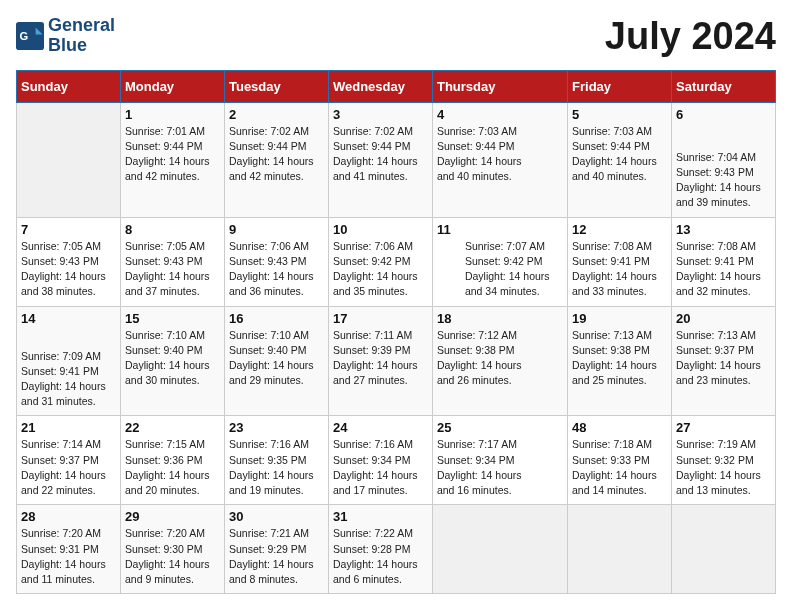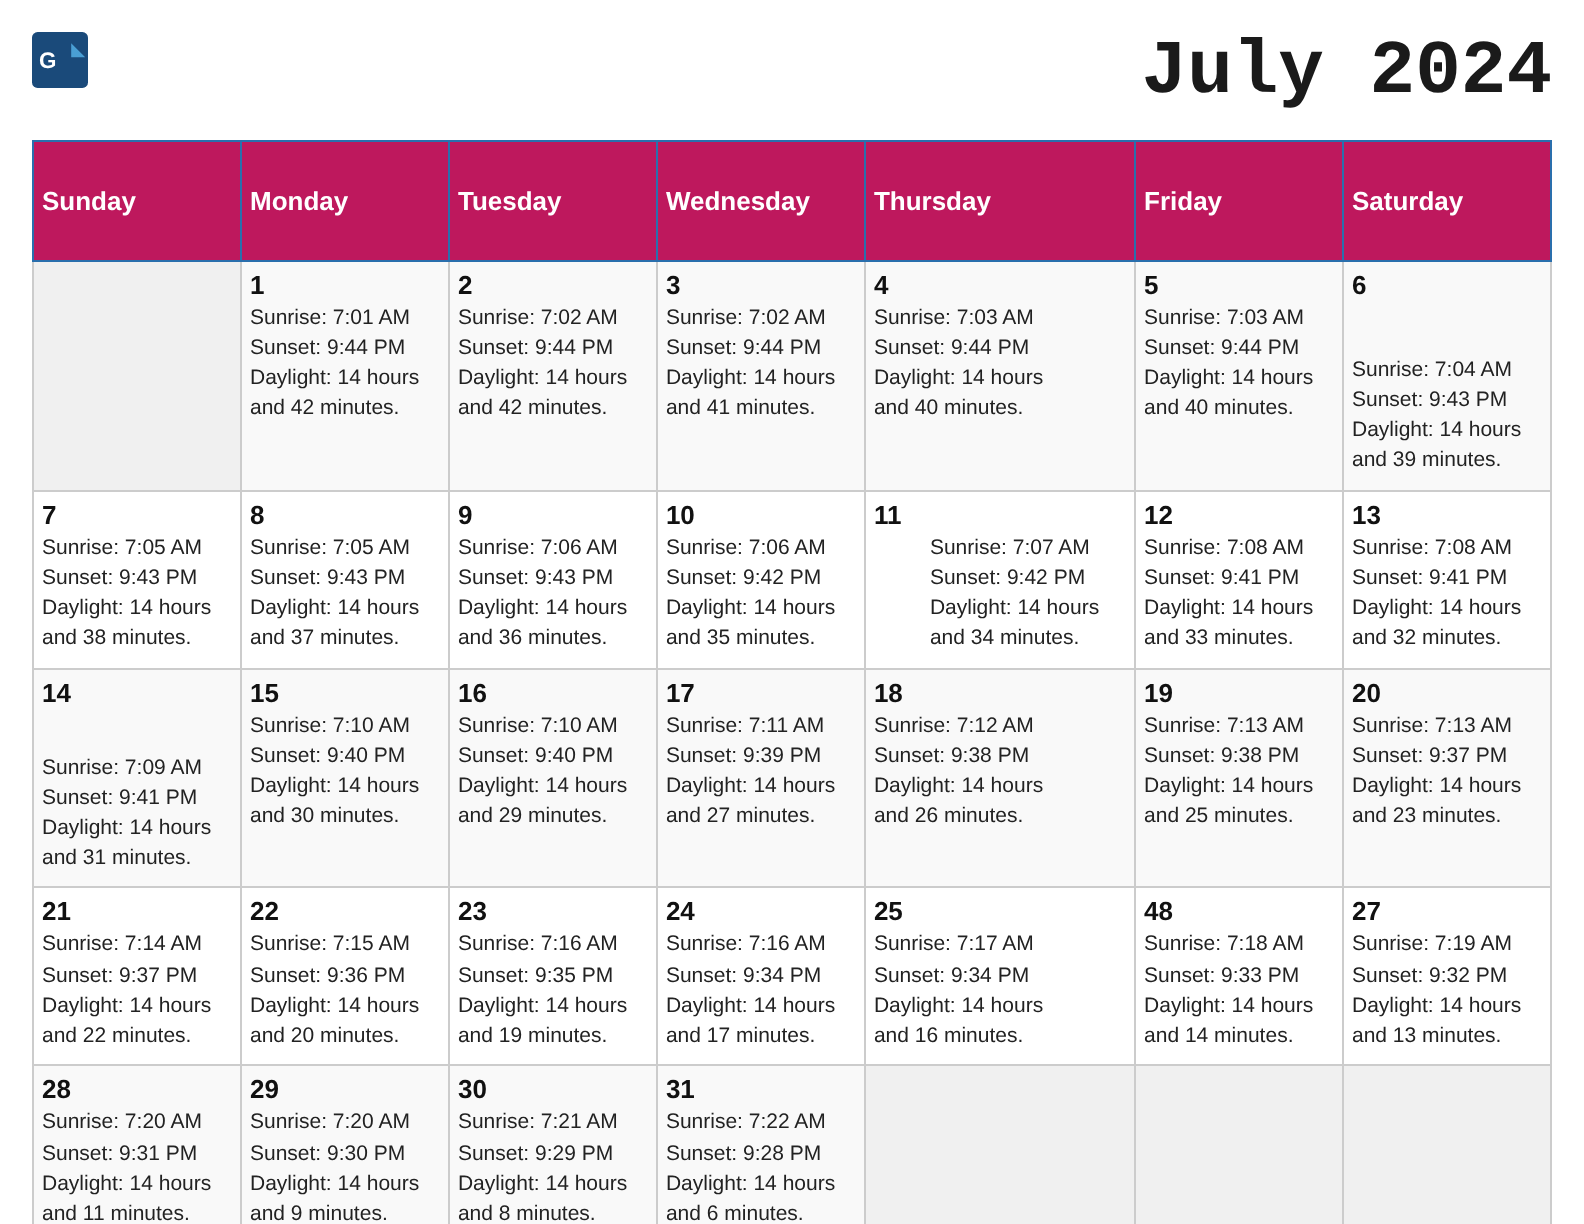--- a/index.html
+++ b/index.html
@@ -32,36 +32,35 @@
       margin-right: 4px;
     }
     .title-block {
       text-align: right;
     }
     .title-block h1 {
       font-size: 38px;
       font-weight: bold;
       color: #1a1a1a;
       line-height: 1.1;
-      font-family: Liberation Mono, monospace;
     }
     .title-block h2 {
       font-size: 16px;
       font-weight: normal;
       color: #333;
     }
     table {
       width: 100%;
       border-collapse: collapse;
       font-size: 11px;
     }
     thead tr th {
-      background: #be185d;
+      background: #b91c1c;
       color: #fff;
-      padding: 22px 4px;
+      padding: 8px 4px;
       text-align: left;
       font-size: 13px;
       font-weight: bold;
       border: 1px solid #2a6fad;
     }
     tbody tr td {
       border: 1px solid #ccc;
       vertical-align: top;
       padding: 4px 4px 6px 4px;
       min-height: 70px;
@@ -89,20 +88,24 @@
 </head>
 <body>
 
 <div class="header">
   <div class="logo">
     <svg class="logo-icon" viewBox="0 0 40 40">
       <rect width="40" height="40" rx="4" fill="#1a4a7a"></rect>
       <text x="5" y="26" font-size="16" font-weight="bold" fill="white" font-family="Arial">G</text>
       <polygon points="28,8 38,18 28,18" fill="#4a9fd4"></polygon>
     </svg>
+    <div class="logo-text">
+      <div>General</div>
+      <div>Blue</div>
+    </div>
   </div>
   <div class="title-block">
     <h1>July 2024</h1>
   </div>
 </div>
 
 <table>
   <thead>
     <tr>
     <th>Sunday</th>

